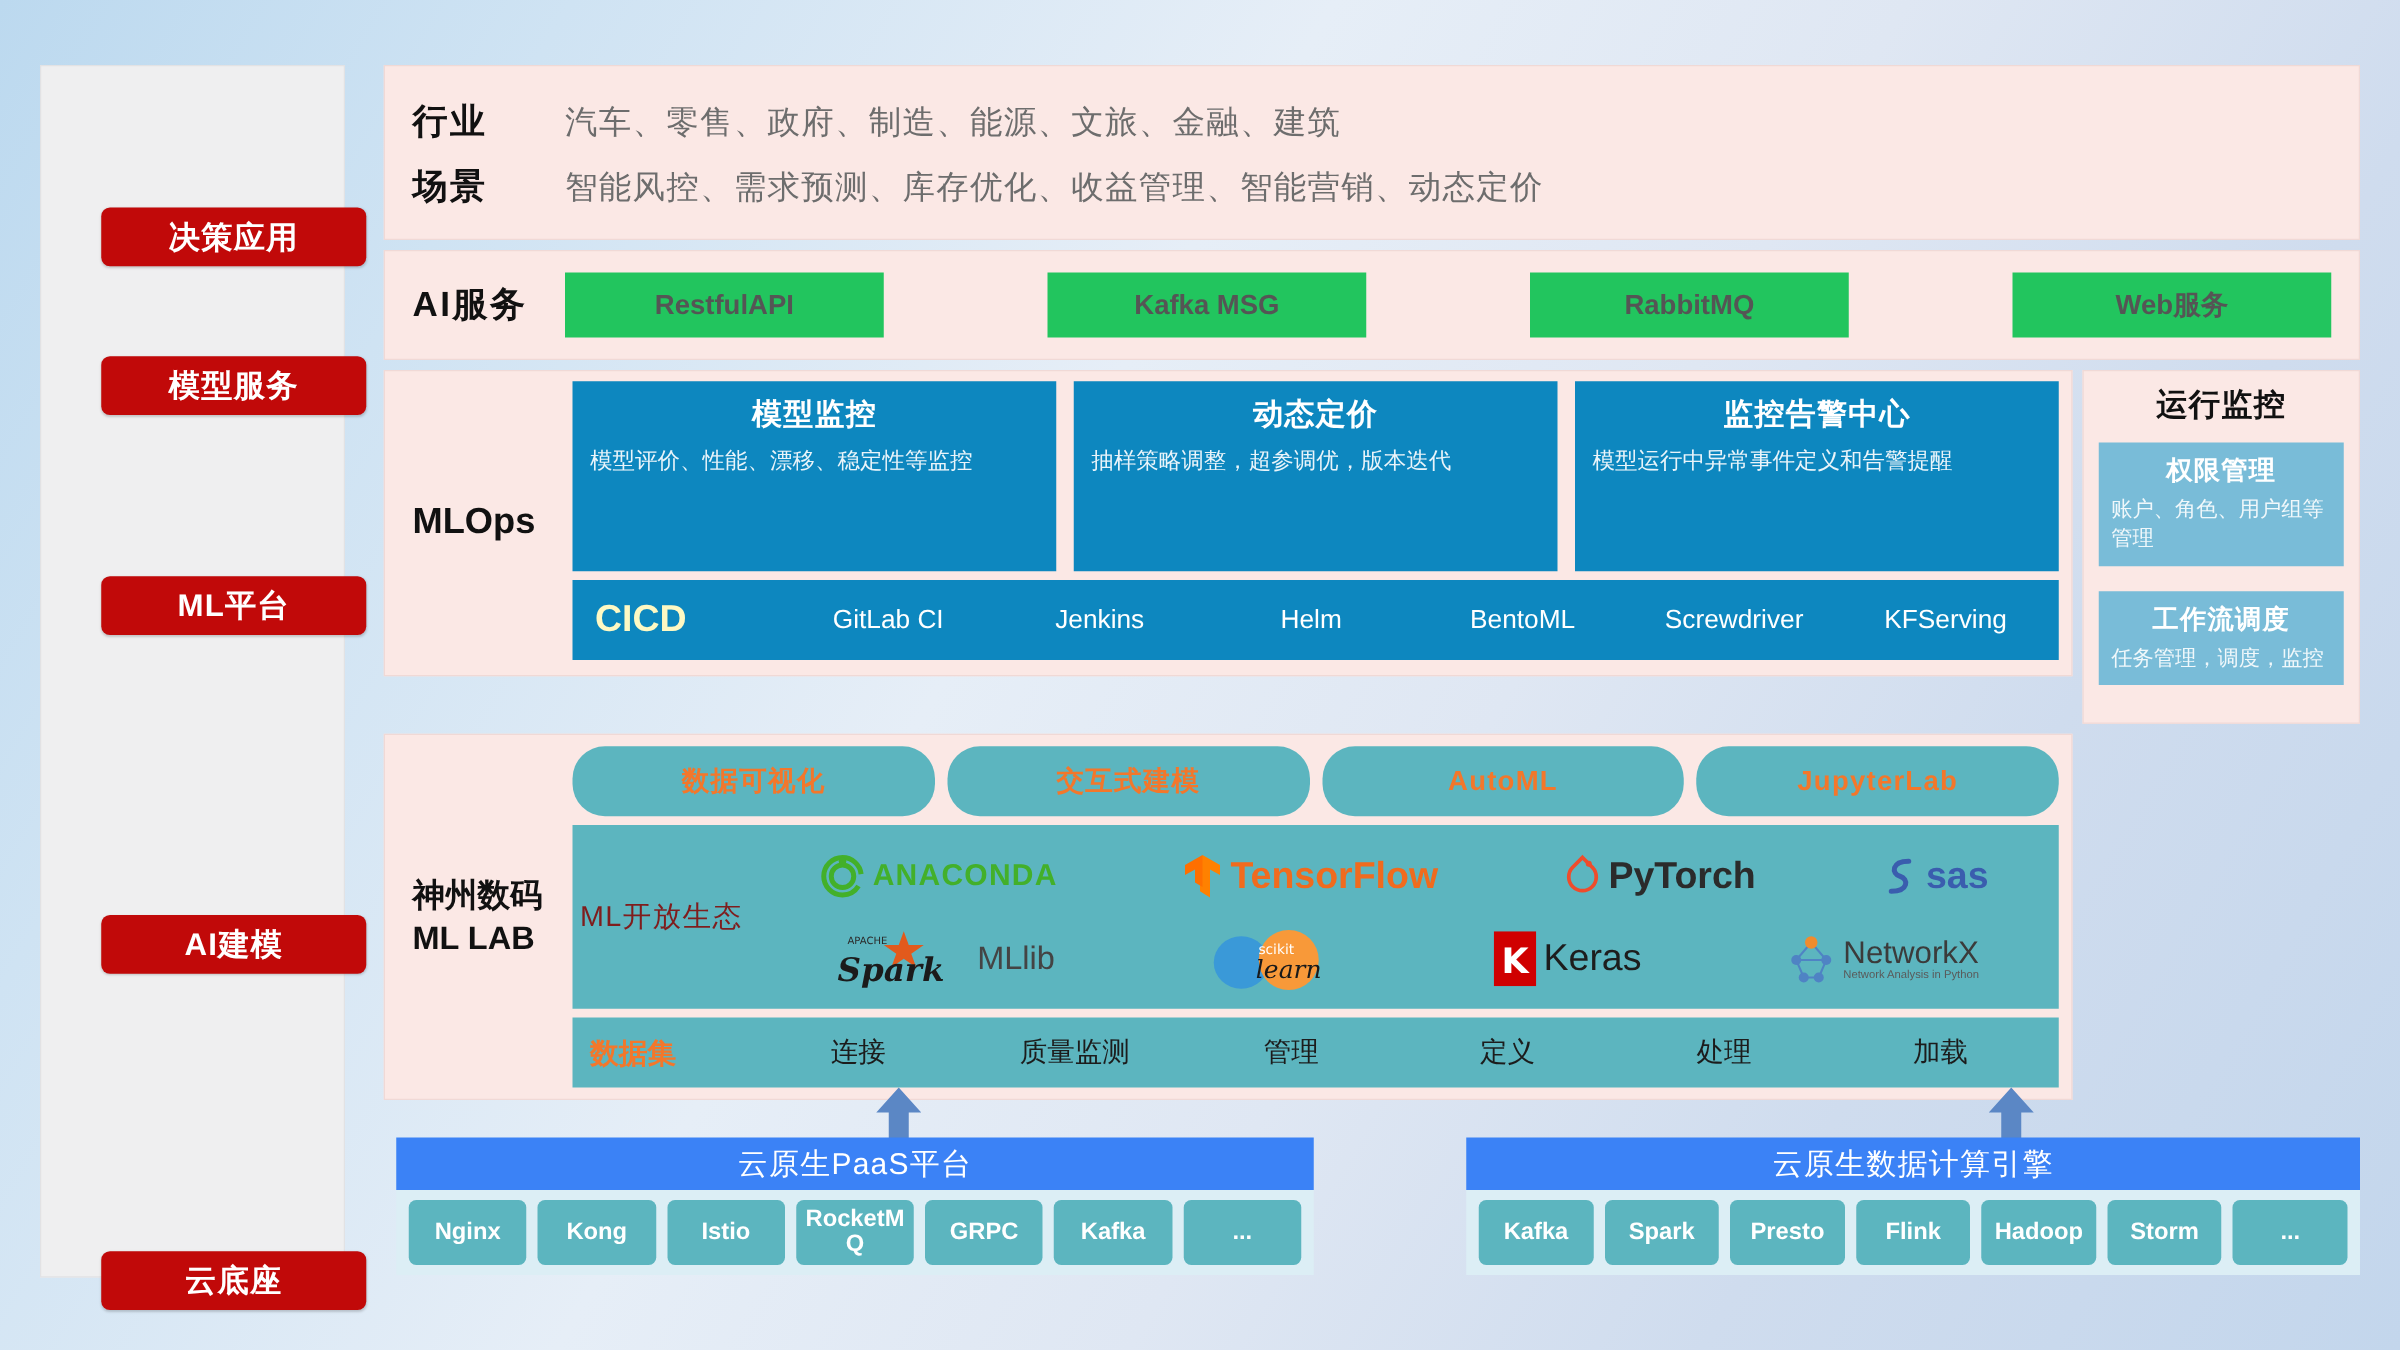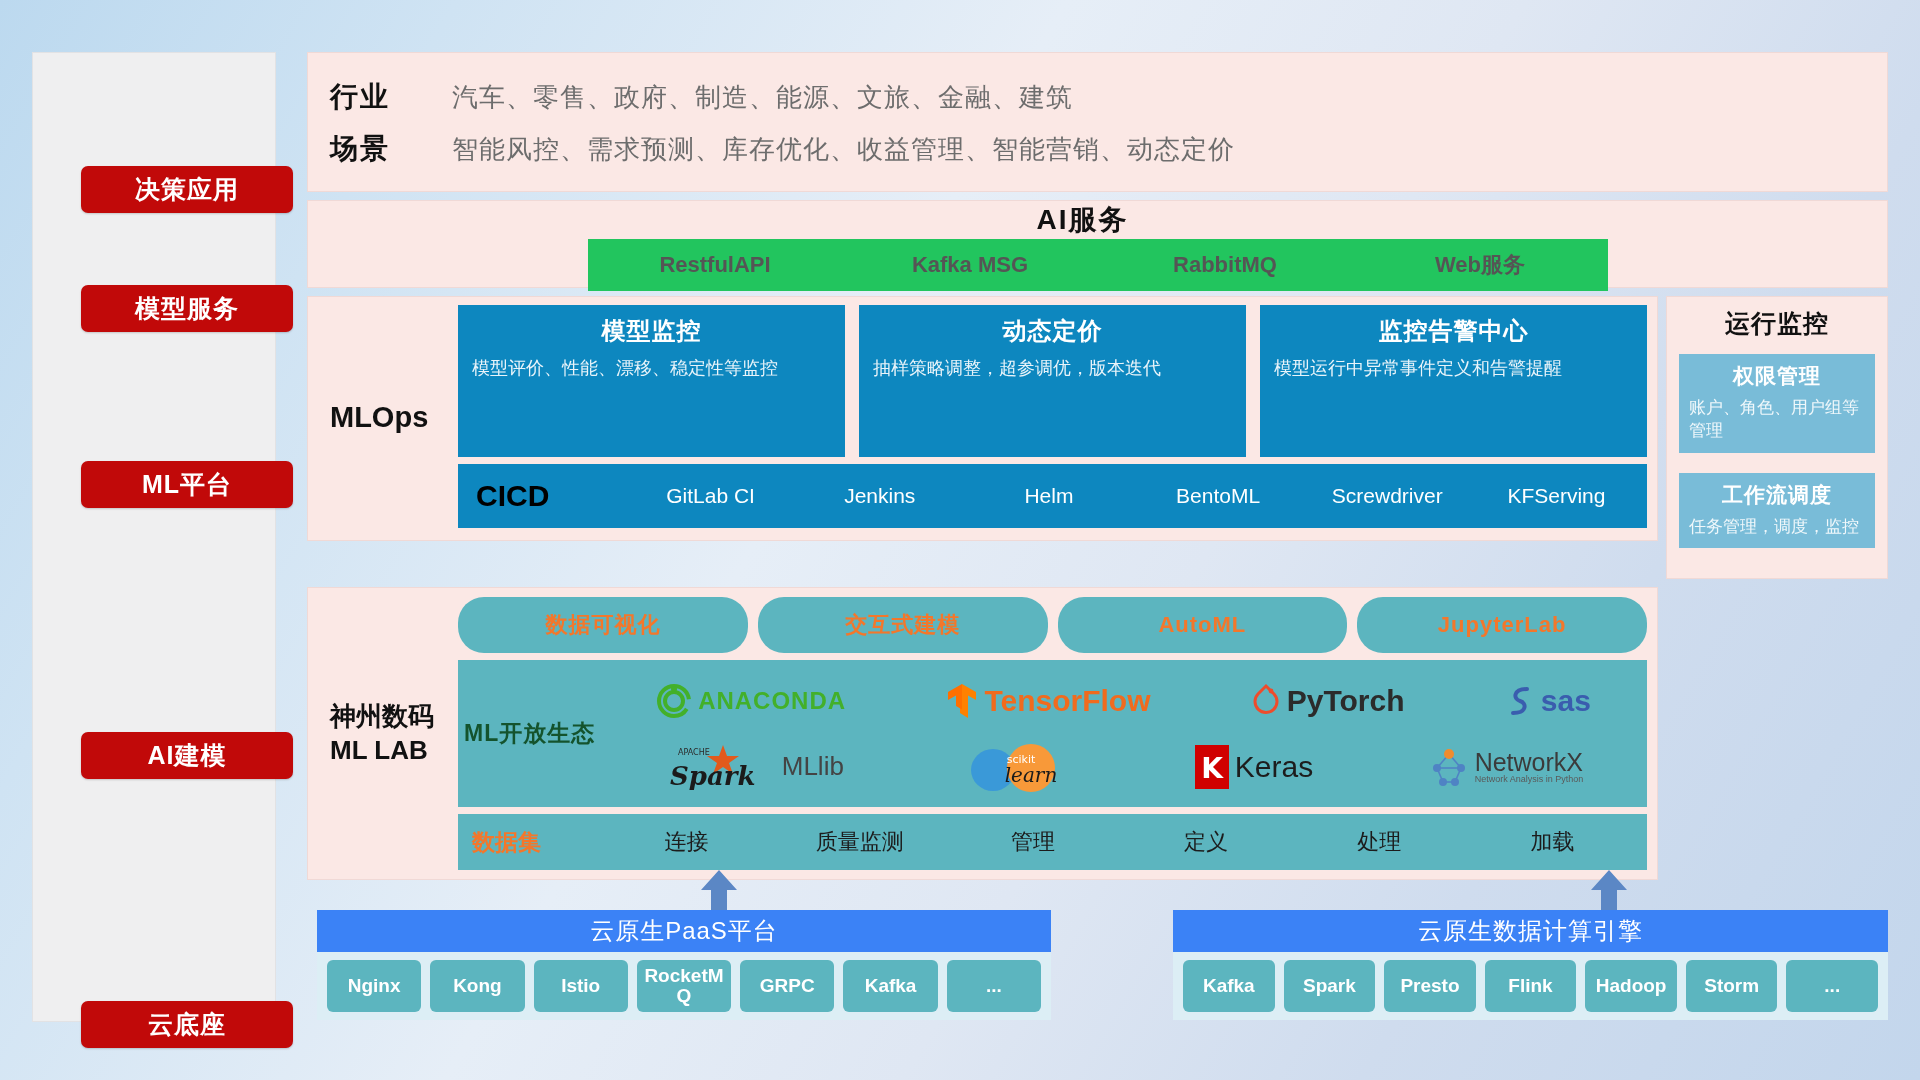--- a/index.html
+++ b/index.html
@@ -51,21 +51,21 @@
   #band-apps { height: 140px; padding: 18px 22px 0 22px; }
   .kv-row { display: flex; align-items: center; height: 52px; }
   .kv-key {
     width: 122px; flex: none;
     font-size: 28px; font-weight: bold; color: #111;
     letter-spacing: 2px;
   }
   .kv-val { font-size: 26px; color: #6d6d6d; letter-spacing: 1px; white-space: nowrap; }
 
   
-  #band-aisvc { height: 88px; display: flex; align-items: center; padding: 0 22px; flex-direction: column; }
+  #band-aisvc { height: 88px; display: flex; align-items: center; padding: 0 22px; }
   .aisvc-key {
     width: 122px; flex: none;
     font-size: 28px; font-weight: bold; color: #111; letter-spacing: 2px;
   }
   .aisvc-chips { flex: 1; display: flex; gap: 0; justify-content: space-between; }
   .aisvc-chip {
     width: 255px; height: 52px;
     background: #22c55e;
     color: #555555;
     font-size: 22px; font-weight: bold;
@@ -91,21 +91,21 @@
   .mlops-card h4 {
     font-size: 24px; font-weight: bold; text-align: center; margin-bottom: 9px;
     letter-spacing: 1px;
   }
   .mlops-card p { font-size: 18px; line-height: 1.42; color: #e9f4fa; }
 
   .cicd {
     height: 64px; background: #0d87bf; display: flex; align-items: center;
     padding: 0 6px 0 18px; overflow: hidden;
   }
-  .cicd-title { font-size: 30px; font-weight: bold; color: #000000; width: 150px; flex: none; }
+  .cicd-title { font-size: 30px; font-weight: bold; color: #fef9c3; width: 150px; flex: none; }
   .cicd-items { flex: 1; display: flex; }
   .cicd-item {
     flex: 1; color: #fff; font-size: 21px; text-align: center; line-height: 1.05;
     word-break: break-all;
   }
 
   
   #band-monitor {
     width: 222px; background: #fbe8e5; border: 1px solid #f0d9d6;
     padding: 10px 12px;
@@ -136,21 +136,21 @@
   }
   .mllab-right { flex: 1; display: flex; flex-direction: column; gap: 7px; }
   .mllab-tabs { display: flex; gap: 10px; height: 56px; }
   .mllab-tab {
     flex: 1; background: #5cb5bf; color: #f3772b; font-size: 22px; font-weight: bold;
     display: flex; align-items: center; justify-content: center; letter-spacing: 1px; border-radius: 26px;
   }
   .eco { flex: 1; background: #5cb5bf; display: flex; align-items: stretch; padding: 4px 6px; }
   .eco-label {
     width: 142px; flex: none; display: flex; align-items: center;
-    color: #14532d; font-size: 23px; font-weight: bold; letter-spacing: 1px;
+    color: #7f1d1d; font-size: 23px; font-weight: normal; letter-spacing: 1px;
   }
   .eco-logos { flex: 1; display: flex; flex-direction: column; justify-content: center; gap: 4px; }
   .logo-row { display: flex; align-items: center; justify-content: space-around; height: 62px; }
   .logo { display: flex; align-items: center; gap: 6px; }
 
   .ds-row {
     height: 56px; background: #5cb5bf; display: flex; align-items: center;
     padding: 0 8px 0 14px;
   }
   .ds-title { color: #f3772b; font-size: 23px; font-weight: bold; width: 128px; flex: none; }

